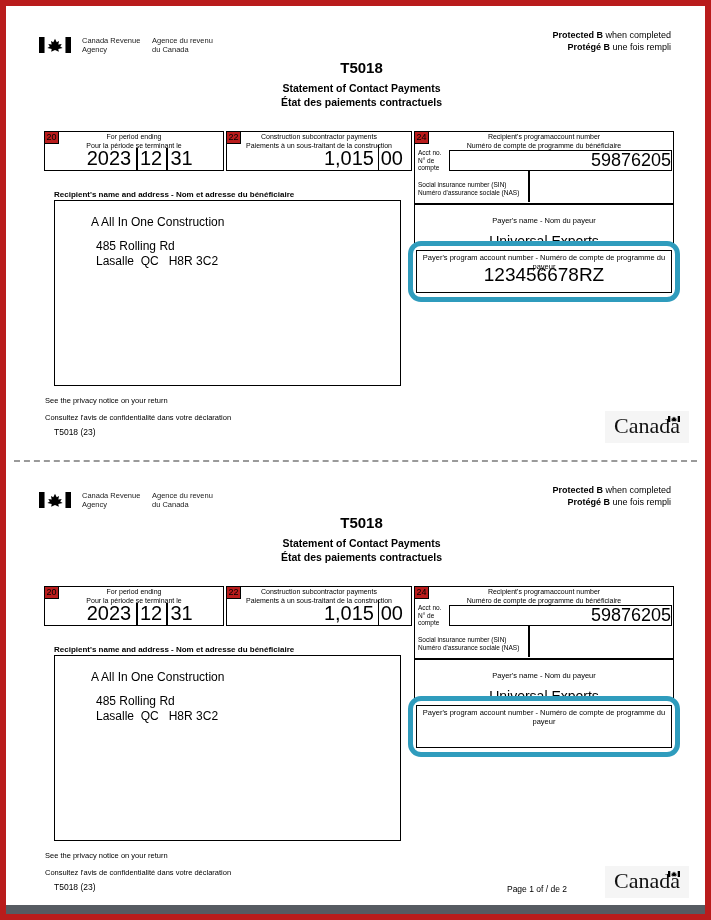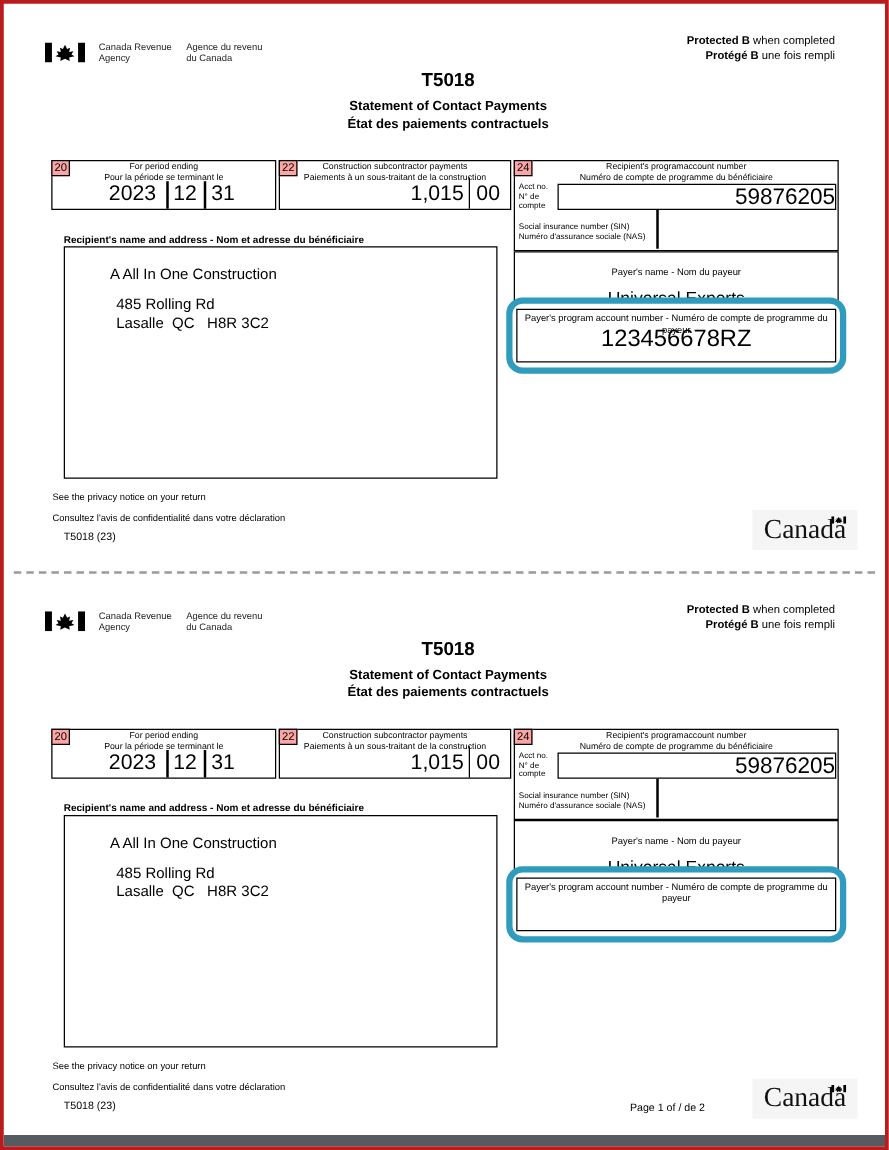--- a/index.html
+++ b/index.html
@@ -1,32 +1,32 @@
 <!DOCTYPE html>
 <html><head>
 <meta charset="utf-8">
 <style>
   html,body{margin:0;padding:0;}
   body{width:711px;height:920px;position:relative;background:#fff;color:#000;
        font-family:"Liberation Sans",sans-serif;overflow:hidden;}
-  .page{position:absolute;inset:0;border:3px solid #b91c1c;background:#fff;box-sizing:border-box;overflow:hidden;}
+  .page{position:absolute;inset:0;border:6px solid #b91c1c;background:#fff;box-sizing:border-box;overflow:hidden;}
   .form{position:absolute;left:0;width:711px;height:455px;}
 
   .cra-flag{position:absolute;left:33px;top:31px;width:32px;height:16px;fill:#000;}
   .logo-txt{position:absolute;top:31px;font-size:7.5px;line-height:8.5px;white-space:pre-line;color:#222;}
   .protected{position:absolute;right:46px;top:24px;text-align:right;font-size:9px;line-height:11.5px;}
   .title{position:absolute;left:0;width:100%;top:53px;text-align:center;font-weight:bold;font-size:15px;}
   .sub{position:absolute;left:0;width:100%;text-align:center;font-weight:bold;font-size:10.5px;}
   .sub.en{top:76px}.sub.fr{top:90px}
 
   .bx{position:absolute;border:1.5px solid #000;box-sizing:border-box;background:#fff;}
   .bnum{position:absolute;left:-1.5px;top:-1.5px;width:15px;height:13px;border:1.5px solid #000;
-        box-sizing:border-box;font-size:9px;line-height:10px;padding-left:2px;background:#fca5a5;}
+        box-sizing:border-box;font-size:9px;line-height:10px;padding-left:2px;background:#b91c1c;}
   .bhdr{position:absolute;left:0;right:0;top:1px;text-align:center;font-size:7px;line-height:8.5px;white-space:pre-line;}
-  .bigval{position:absolute;font-size:17px;line-height:20px;}
+  .bigval{position:absolute;font-size:20px;line-height:20px;}
   .vline{position:absolute;width:1.5px;background:#000;display:block;}
   .acct{position:absolute;left:3px;top:17px;font-size:6.5px;line-height:7.5px;white-space:pre-line;}
   .innerbox{position:absolute;left:34px;top:18px;width:223px;height:21px;border:1.5px solid #000;
             box-sizing:border-box;text-align:right;background:#fff;}
   .bigval2{font-size:18px;line-height:18px;}
   .sinlbl{position:absolute;left:3px;top:49px;font-size:6.5px;line-height:8px;white-space:pre-line;}
   .pnl{position:absolute;left:0;right:0;top:11px;text-align:center;font-size:7.5px;}
   .pnv{position:absolute;left:0;right:0;top:28px;text-align:center;font-size:14px;}
 
   .hl{position:absolute;left:402px;top:235px;width:272px;height:61px;border:5.5px solid #2f9cbd;

